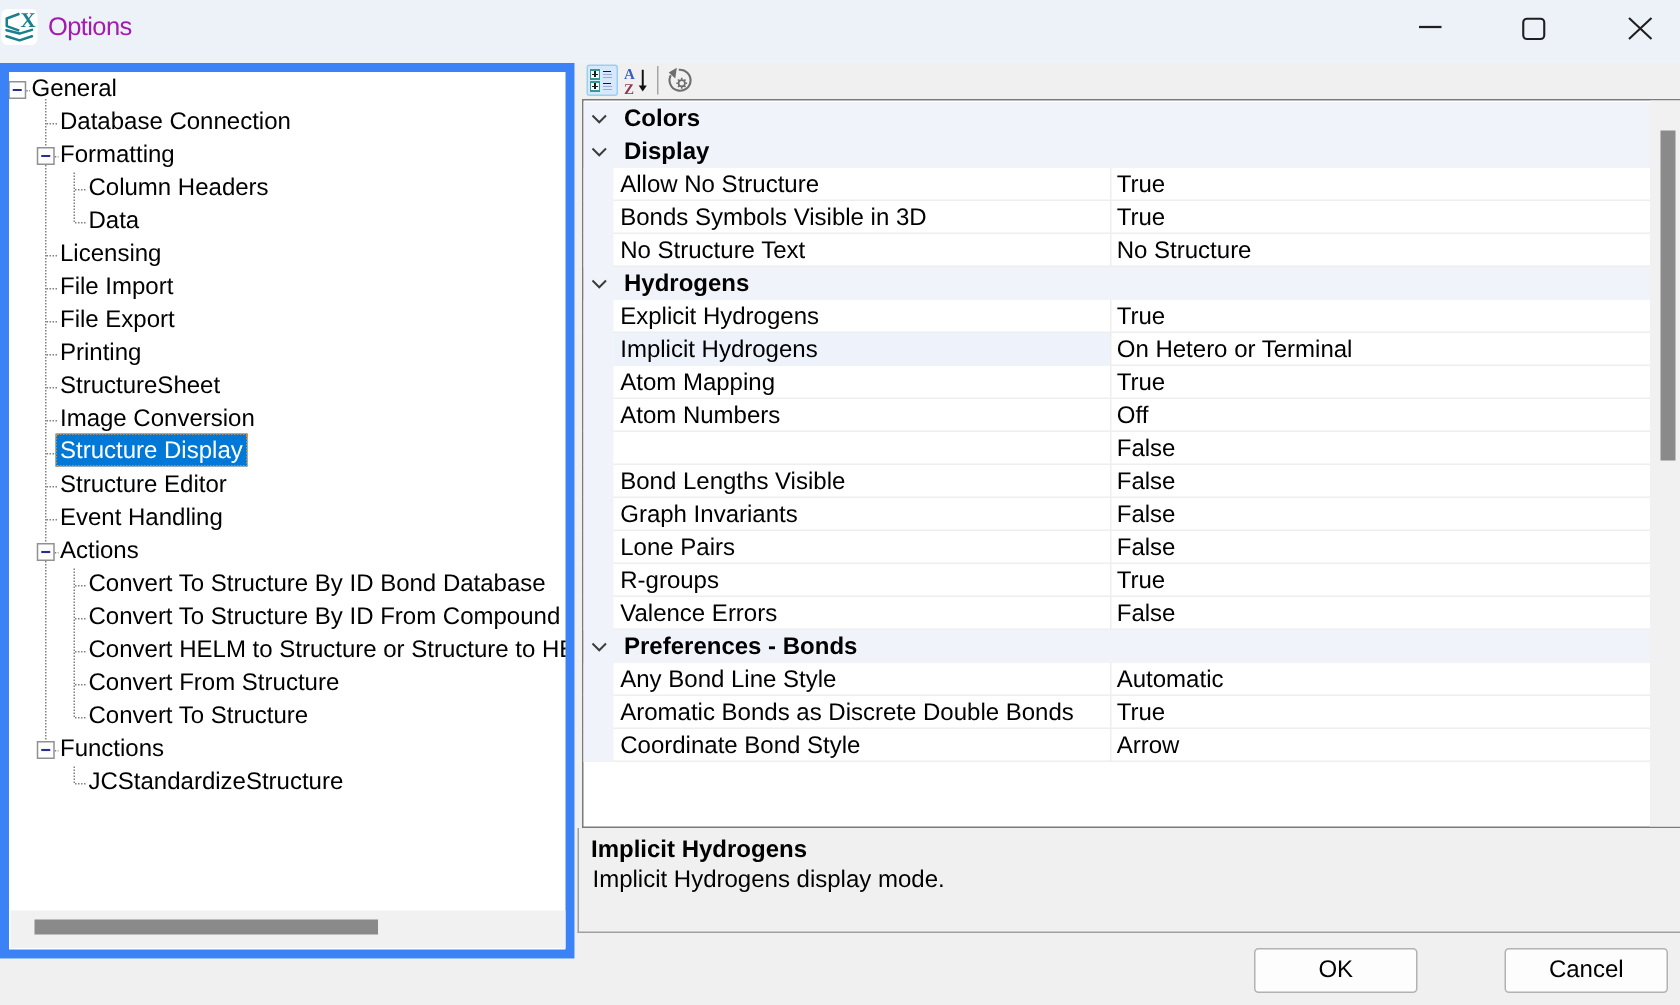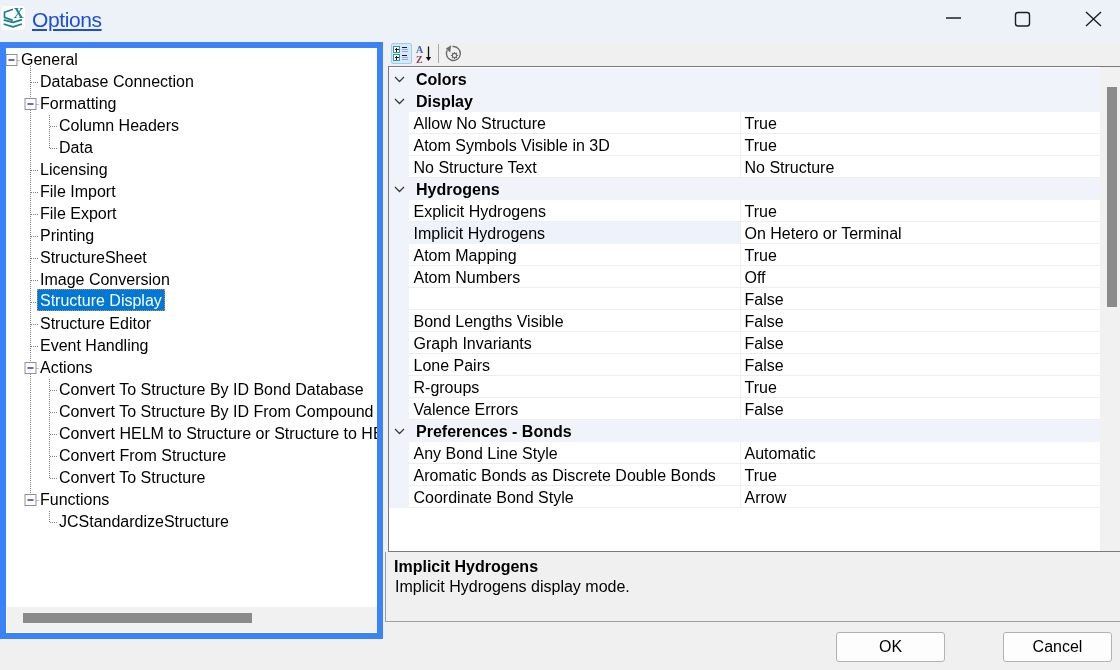--- a/index.html
+++ b/index.html
@@ -2,21 +2,21 @@
 <html><head>
 <meta charset="utf-8">
 <style>
   * { margin:0; padding:0; box-sizing:border-box; }
   html,body { width:1120px; height:670px; overflow:hidden; }
   body { font-family:"Liberation Sans", sans-serif; font-size:16px; color:#000; background:#f0f0f0; position:relative; }
   #win { position:absolute; left:0; top:0; width:1120px; height:670px; }
   
   #titlebar { position:absolute; left:0; top:0; width:1120px; height:42px; background:#edf2f9; }
   #appicon { position:absolute; left:1px; top:6px; width:24px; height:24px; background:#fff; border-radius:4px; }
-  #title { position:absolute; left:32px; top:8px; font-size:21px; letter-spacing:-0.4px; color:#1d4ed8;text-decoration:underline; }
+  #title { position:absolute; left:32px; top:8px; font-size:17px; letter-spacing:-0.4px; color:#a21caf; }
   
   .cap { position:absolute; top:0; }
   
   #tree { position:absolute; left:0; top:42px; width:383px; height:597px; background:#fff; border:6px solid #3b82f6; overflow:hidden; }
   .trow { position:absolute; height:22px; line-height:22px; white-space:nowrap; }
   .tsel { position:absolute; background:#0078d7; color:#fff; height:22px; line-height:21px; padding:0 2px; border:1px dotted #cf8c49; }
   #hscroll { position:absolute; left:1px; bottom:1px; width:381px; height:25px; background:#f1f1f1; }
   #hthumb { position:absolute; left:16px; top:6px; width:229px; height:10px; background:#8a8a8a; }
   
   #toolbar { position:absolute; left:385px; top:42px; width:735px; height:24px; background:#f0f0f0; }
@@ -180,21 +180,21 @@
         <div class="gutter"></div>
       <div style="position:absolute;left:20px;top:0;width:331px;height:22px;"></div>
       <div style="position:absolute;left:351px;top:0;width:1px;height:22px;background:#eeeeee;"></div>
       <div class="gname">Allow No Structure</div>
         <div class="gval">True</div>
       </div>
       <div class="grow gprop gsep">
         <div class="gutter"></div>
       <div style="position:absolute;left:20px;top:0;width:331px;height:22px;"></div>
       <div style="position:absolute;left:351px;top:0;width:1px;height:22px;background:#eeeeee;"></div>
-      <div class="gname">Atom Symbols Visible in 3D</div>
+      <div class="gname">Bonds Symbols Visible in 3D</div>
         <div class="gval">True</div>
       </div>
       <div class="grow gprop gsep">
         <div class="gutter"></div>
       <div style="position:absolute;left:20px;top:0;width:331px;height:22px;"></div>
       <div style="position:absolute;left:351px;top:0;width:1px;height:22px;background:#eeeeee;"></div>
       <div class="gname">No Structure Text</div>
         <div class="gval">No Structure</div>
       </div>
       <div class="grow gcat">

